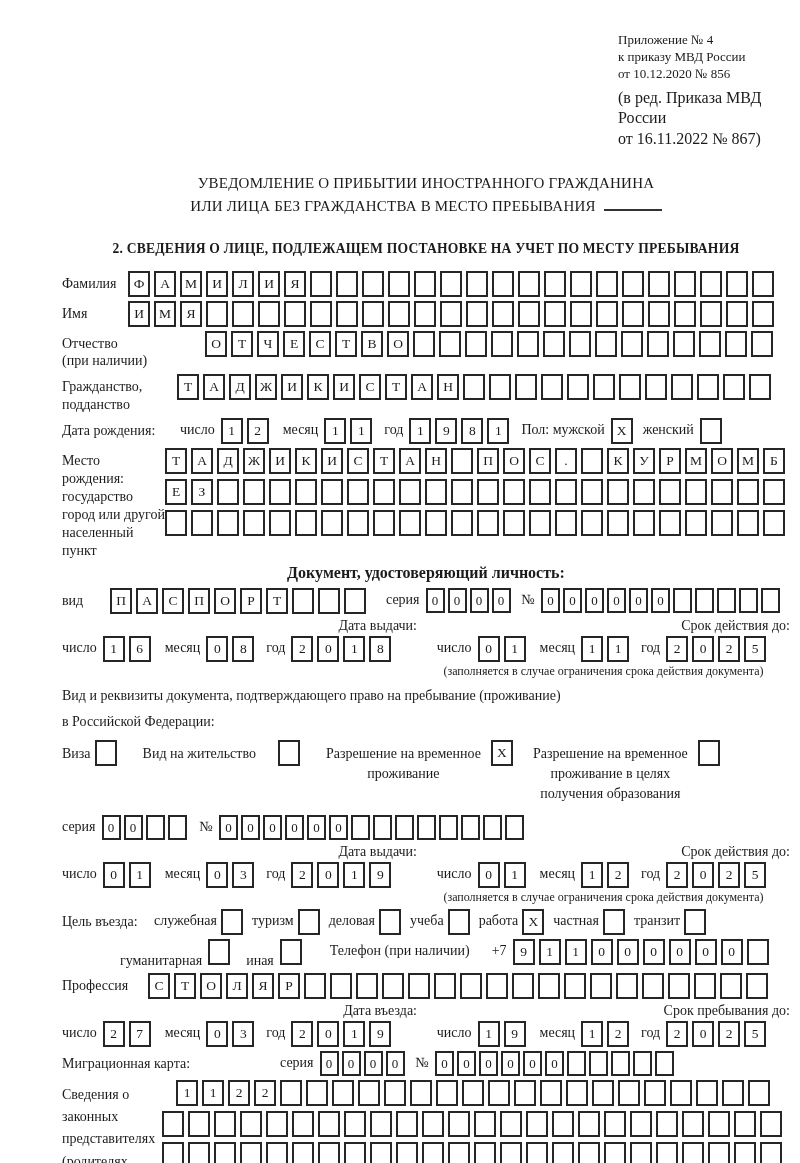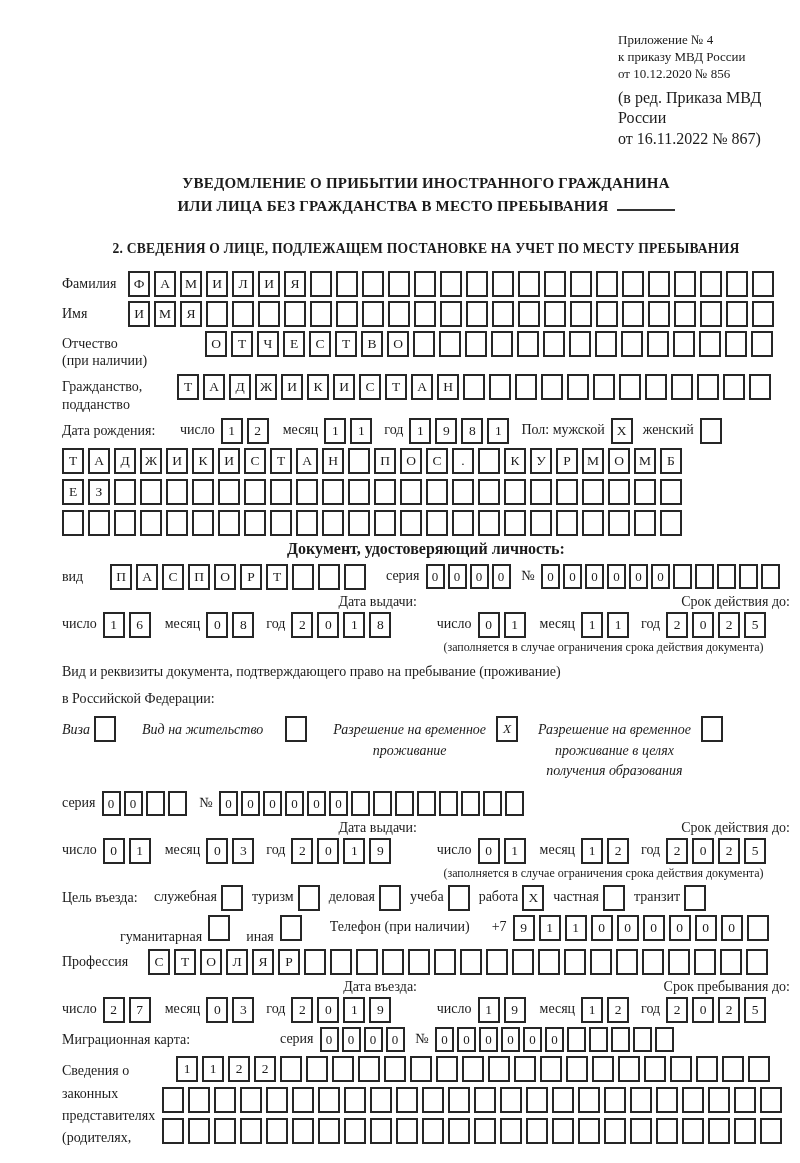--- a/index.html
+++ b/index.html
@@ -7,21 +7,21 @@
     width:800px;height:1163px;box-sizing:border-box;
     padding:32px 10px 8px 62px;
     font-family:"Liberation Serif","DejaVu Serif",serif;
     color:#1b1b1b;font-size:14px;background:#fff;overflow:hidden;position:relative;
   }
   
   .appendix{margin-left:556px;line-height:1.3;font-size:13px;}
   .edition{margin-left:556px;margin-top:5px;line-height:1.3;font-size:16px;}
   .forma{text-align:right;padding-right:32px;font-weight:bold;font-size:14.5px;margin-top:12px;letter-spacing:.4px;}
   
-  .title{margin-top:22px;text-align:center;font-weight:bold;font-size:15px;line-height:1.55;letter-spacing:.2px;}
+  .title{margin-top:22px;text-align:center;font-weight:normal;font-size:15px;line-height:1.55;letter-spacing:.2px;}
   .t-underline{display:inline-block;width:58px;border-bottom:2px solid #333;height:1px;vertical-align:baseline;margin-left:8px;}
   .sec-head{margin-top:22px;margin-bottom:14px;text-align:center;font-weight:bold;font-size:13.6px;letter-spacing:.2px;}
   
   .row{display:flex;align-items:flex-start;margin-bottom:4px;}
   .lbl{flex:0 0 auto;padding-top:4px;line-height:1.28;}
   .cells{display:flex;flex-wrap:nowrap;}
   .cell{
     box-sizing:border-box;flex:0 0 auto;width:22px;height:26px;margin-right:4px;
     border:2px solid #262626;text-align:center;font-size:13.5px;line-height:22px;
     font-family:"Liberation Serif","DejaVu Serif",serif;
@@ -38,21 +38,21 @@
   .date-pair{display:flex;margin-bottom:4px;}
   .dgroup{display:flex;flex-direction:column;}
   .dgroup.left{width:355px;}
   .dgroup.right{flex:1;}
   .dhead{text-align:right;font-size:14px;margin-bottom:2px;}
   .drow{display:flex;align-items:flex-start;}
   .dnote{font-size:12px;text-align:center;margin-top:2px;white-space:nowrap;}
   .center-bold{text-align:center;font-weight:bold;font-size:16px;margin:4px 0 6px 0;}
   .para{line-height:1.9;font-size:14px;}
   
-  .res-cbs{display:flex;align-items:flex-start;margin:4px 0 10px 0;font-style:italic;}
+  .res-cbs{display:flex;align-items:flex-start;margin:4px 0 10px 0;}
   .res-item{display:flex;align-items:flex-start;}
   .res-item .txt{line-height:1.45;padding-top:4px;}
   .res-item .txt.c{text-align:center;}
   .purpose{display:flex;align-items:flex-start;flex-wrap:nowrap;}
   .purpose .p-item{display:flex;align-items:flex-start;margin-right:9px;}
   .purpose .p-item .dlbl{margin-right:4px;}
   .legal{display:flex;align-items:flex-start;margin-top:2px;}
   .legal .lines{line-height:1.6;}
   .ml14{margin-left:14px;}
   .ml70{margin-left:70px;}
@@ -227,20 +227,26 @@
     <span class="cells cb">
         <span class="cell">X</span>
       </span>
     <span class="dlbl gap10">женский</span>
     <span class="cells cb">
         <span class="cell"></span>
       </span>
   </div>
 
   <div class="row">
+    <div class="lbl w103">
+      <div>Место рождения:</div>
+      <div>государство</div>
+      <div>город или другой</div>
+      <div>населенный пункт</div>
+    </div>
     <div class="stack">
       <div class="cells">
           <span class="cell">Т</span>
           <span class="cell">А</span>
           <span class="cell">Д</span>
           <span class="cell">Ж</span>
           <span class="cell">И</span>
           <span class="cell">К</span>
           <span class="cell">И</span>
           <span class="cell">С</span>

